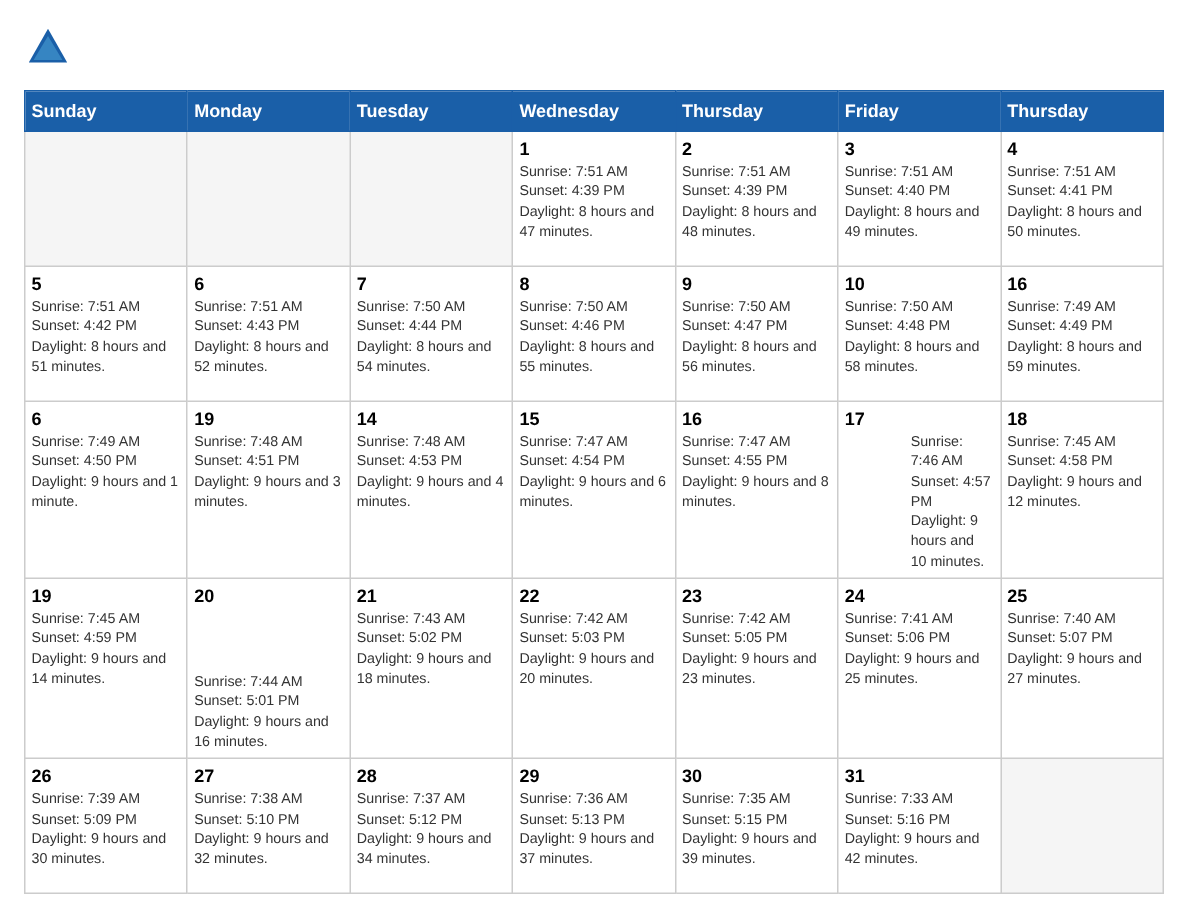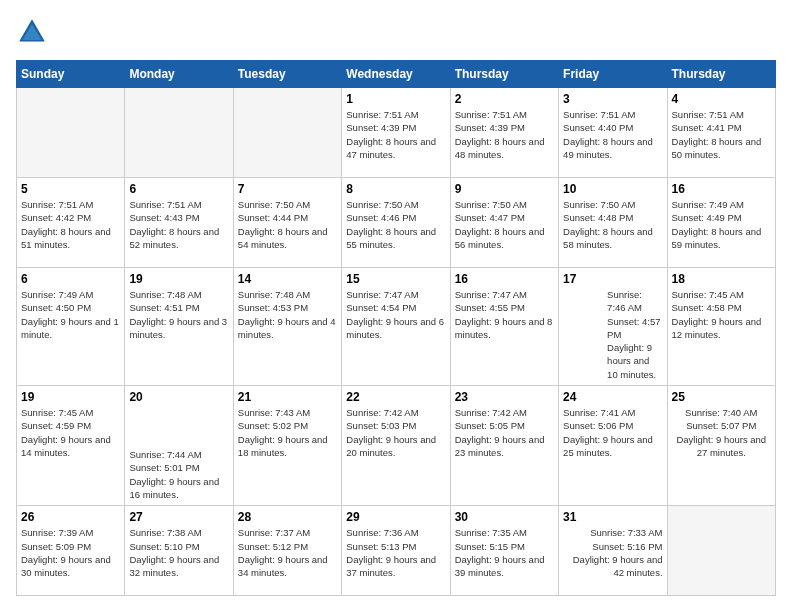--- a/index.html
+++ b/index.html
@@ -272,21 +272,21 @@
 Daylight: 9 hours and 23 minutes.</div>
         </td>
         <td>
           <div class="day-num">24</div>
           <div class="day-info" style="white-space: pre-line;">Sunrise: 7:41 AM
 Sunset: 5:06 PM
 Daylight: 9 hours and 25 minutes.</div>
         </td>
         <td>
           <div class="day-num">25</div>
-          <div class="day-info" style="white-space: pre-line; text-align: center;">Sunrise: 7:40 AM
+          <div class="day-info" style="white-space: pre-line;">Sunrise: 7:40 AM
 Sunset: 5:07 PM
 Daylight: 9 hours and 27 minutes.</div>
         </td>
       </tr>
       <tr>
         <td>
           <div class="day-num">26</div>
           <div class="day-info" style="white-space: pre-line;">Sunrise: 7:39 AM
 Sunset: 5:09 PM
 Daylight: 9 hours and 30 minutes.</div>
@@ -310,20 +310,20 @@
 Daylight: 9 hours and 37 minutes.</div>
         </td>
         <td>
           <div class="day-num">30</div>
           <div class="day-info" style="white-space: pre-line;">Sunrise: 7:35 AM
 Sunset: 5:15 PM
 Daylight: 9 hours and 39 minutes.</div>
         </td>
         <td>
           <div class="day-num">31</div>
-          <div class="day-info" style="white-space: pre-line; text-align: right;">Sunrise: 7:33 AM
+          <div class="day-info" style="white-space: pre-line;">Sunrise: 7:33 AM
 Sunset: 5:16 PM
 Daylight: 9 hours and 42 minutes.</div>
         </td>
         <td class="empty"></td>
       </tr>
     </tbody>
 </table>
 
 </body></html>

